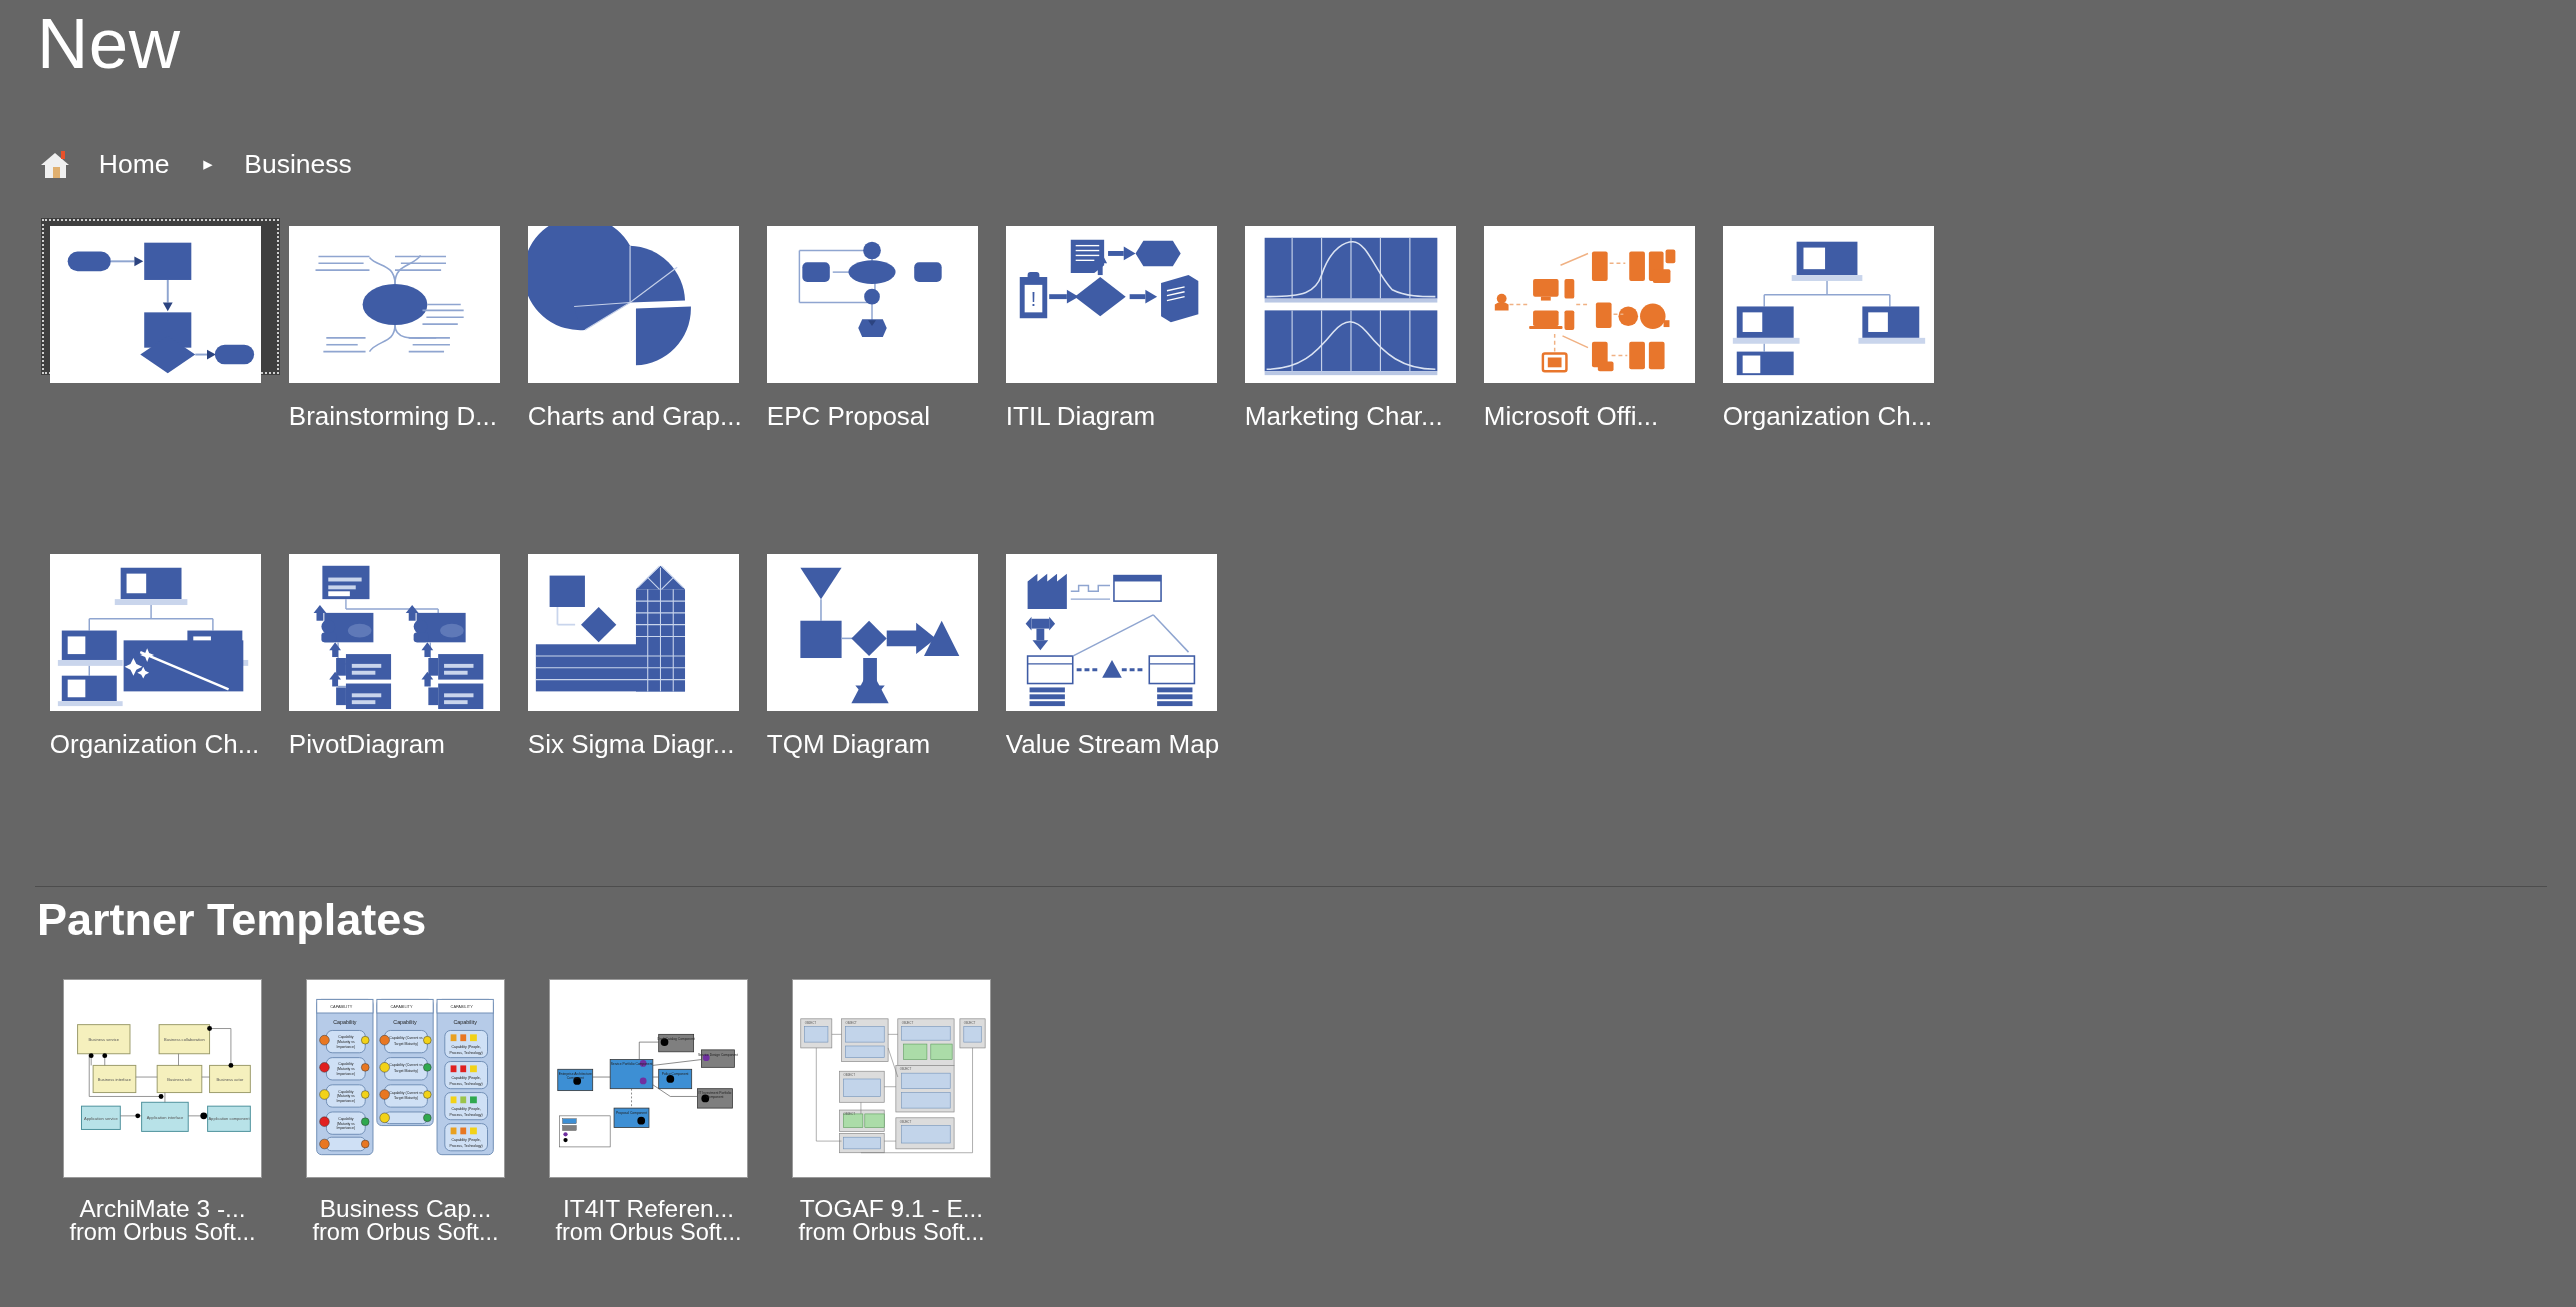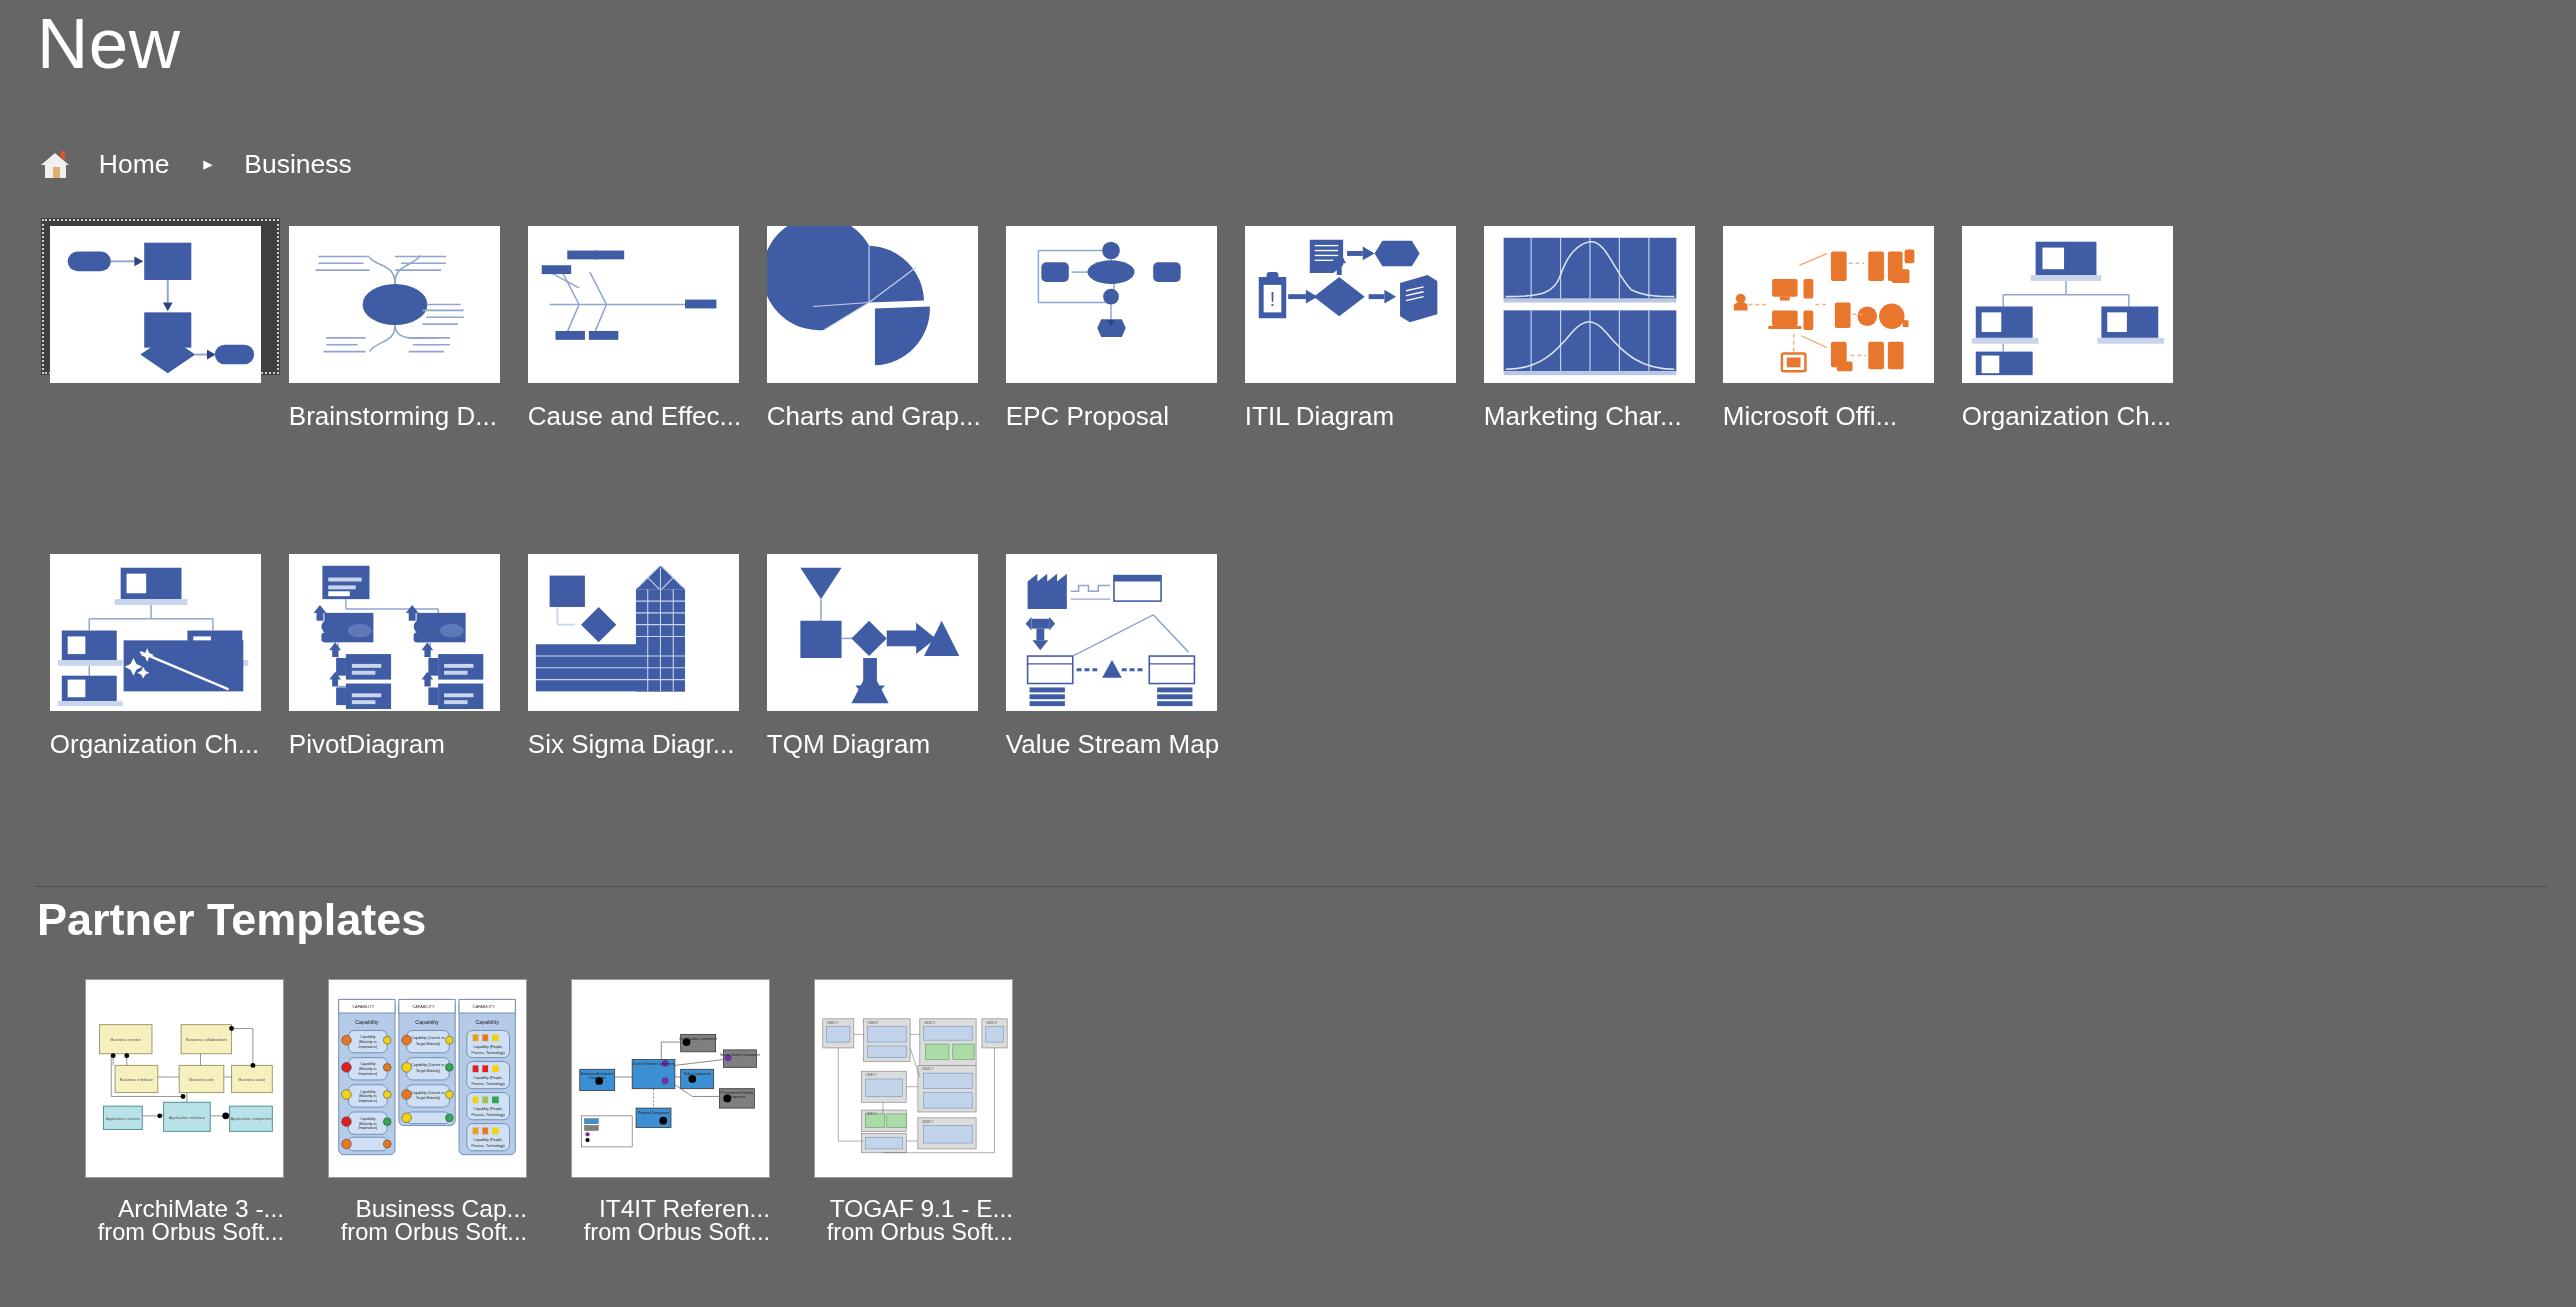--- a/index.html
+++ b/index.html
@@ -153,21 +153,21 @@
   .partner-grid {
     position: absolute;
     left: 41px;
     top: 979px;
     display: flex;
   }
   .ptile {
     width: 243px;
     display: flex;
     flex-direction: column;
-    align-items: flex-end;
+    align-items: center;
     cursor: pointer;
   }
   .pthumb {
     width: 199px;
     height: 199px;
     background: #ffffff;
     border: 1px solid #9a9a9a;
     box-sizing: border-box;
     position: relative;
     overflow: hidden;
@@ -257,39 +257,20 @@
             <line x1="35" y1="128" x2="78" y2="128"></line>
           <line x1="122" y1="114" x2="164" y2="114"></line>
             <line x1="126" y1="121" x2="164" y2="121"></line>
             <line x1="122" y1="128" x2="158" y2="128"></line>
         </g>
       </svg>
     </div>
     <div class="tile-label">Brainstorming D...</div>
   </div>
 
-  <div class="tile">
-    <div class="thumb">
-      <svg viewBox="0 0 215 160">
-        <line x1="22" y1="80" x2="176" y2="80" stroke="#8fa5d0" stroke-width="1.6"></line>
-        <line x1="35" y1="47" x2="52" y2="80" stroke="#8fa5d0" stroke-width="1.6"></line>
-        <line x1="63" y1="47" x2="80" y2="80" stroke="#8fa5d0" stroke-width="1.6"></line>
-        <line x1="52" y1="80" x2="38" y2="113" stroke="#8fa5d0" stroke-width="1.6"></line>
-        <line x1="80" y1="80" x2="66" y2="113" stroke="#8fa5d0" stroke-width="1.6"></line>
-        <line x1="22" y1="47" x2="52" y2="63" stroke="#8fa5d0" stroke-width="1.6"></line>
-        <rect x="14" y="40" width="30" height="9" fill="#3f5CA5"></rect>
-        <rect x="40" y="25" width="30" height="9" fill="#3f5CA5"></rect>
-        <rect x="68" y="25" width="30" height="9" fill="#3f5CA5"></rect>
-        <rect x="28" y="107" width="30" height="9" fill="#3f5CA5"></rect>
-        <rect x="62" y="107" width="30" height="9" fill="#3f5CA5"></rect>
-        <rect x="160" y="75" width="32" height="9" fill="#3f5CA5"></rect>
-      </svg>
-    </div>
-    <div class="tile-label">Cause and Effec...</div>
-  </div>
 
   <div class="tile">
     <div class="thumb">
       <svg viewBox="0 0 215 160">
         <path d="M 104 78 L 104 20 A 58 58 0 0 1 160 76 Z" fill="#3f5CA5"></path>
         <path d="M 104 78 L 160 76 L 160 78 A 58 58 0 0 1 104 136 Z" fill="#3f5CA5" transform="translate(6,6)"></path>
         <path d="M 104 78 L 104 20 A 58 58 0 1 0 58 106 Z" fill="#3f5CA5"></path>
         <path d="M 104 78 L 57 106 A 58 58 0 0 1 47 82 Z" fill="#3f5CA5"></path>
         <line x1="104" y1="78" x2="104" y2="20" stroke="#c5d0e8" stroke-width="1.2"></line>
         <line x1="104" y1="78" x2="152" y2="42" stroke="#c5d0e8" stroke-width="1.2"></line>

